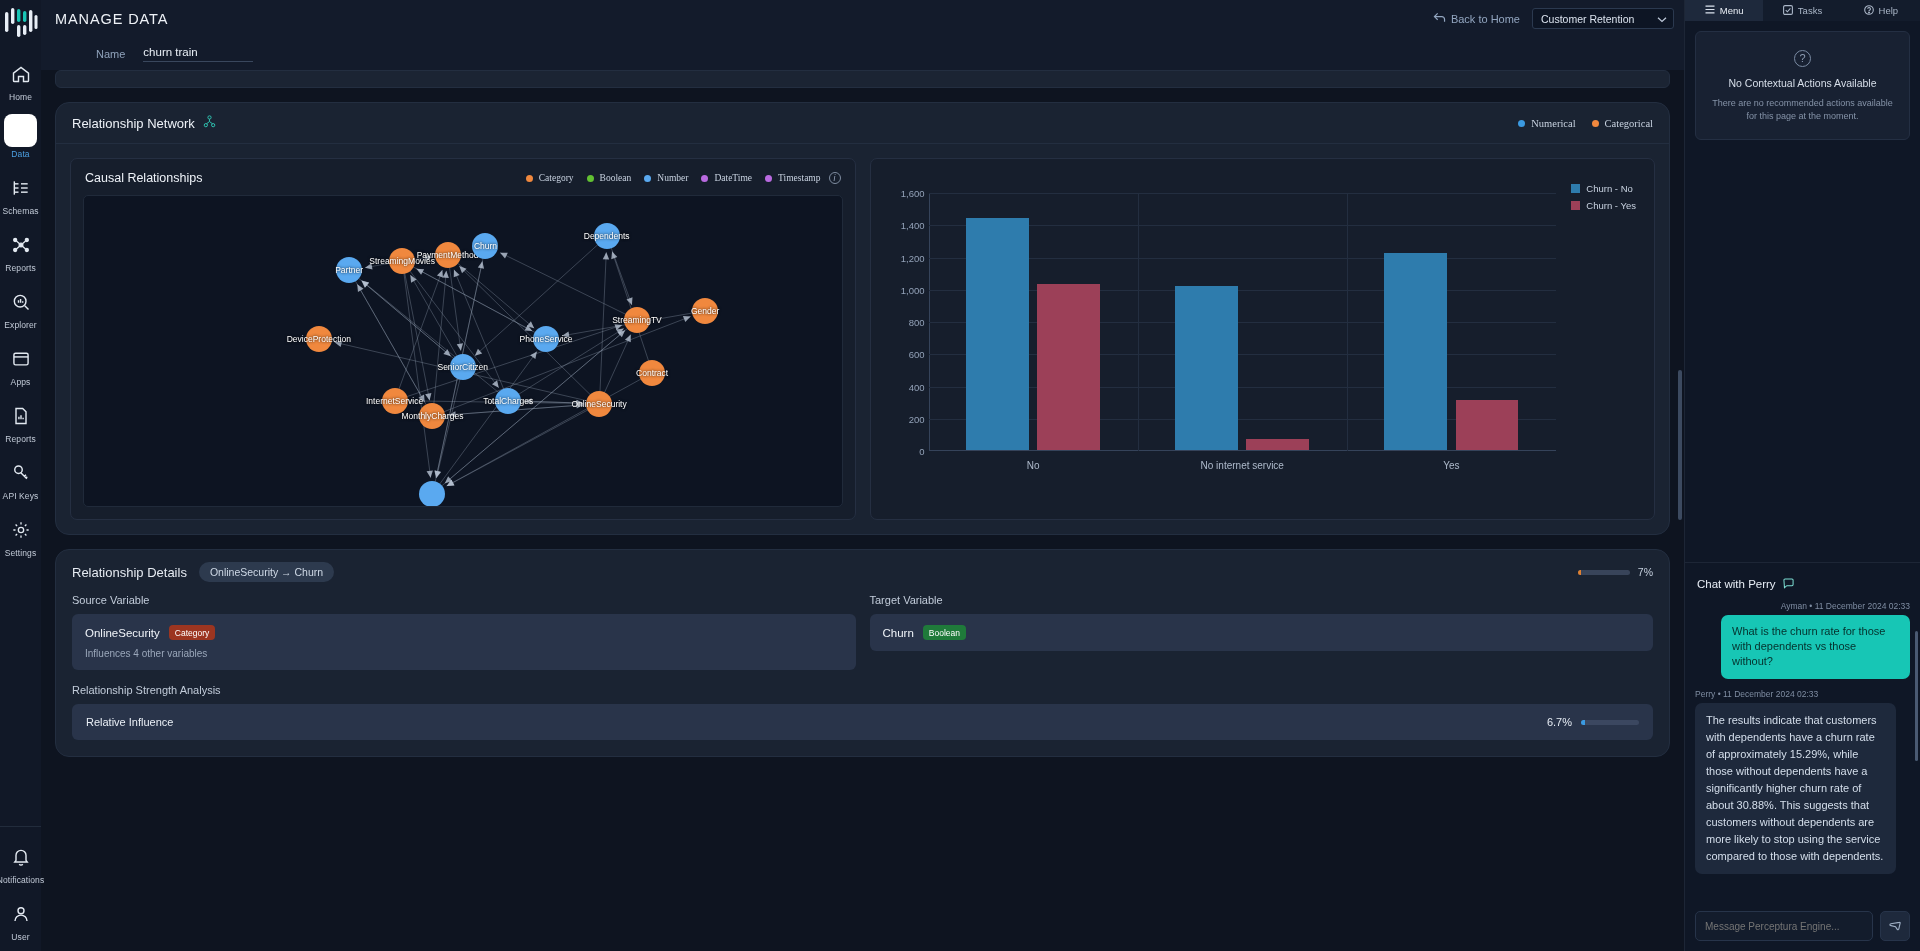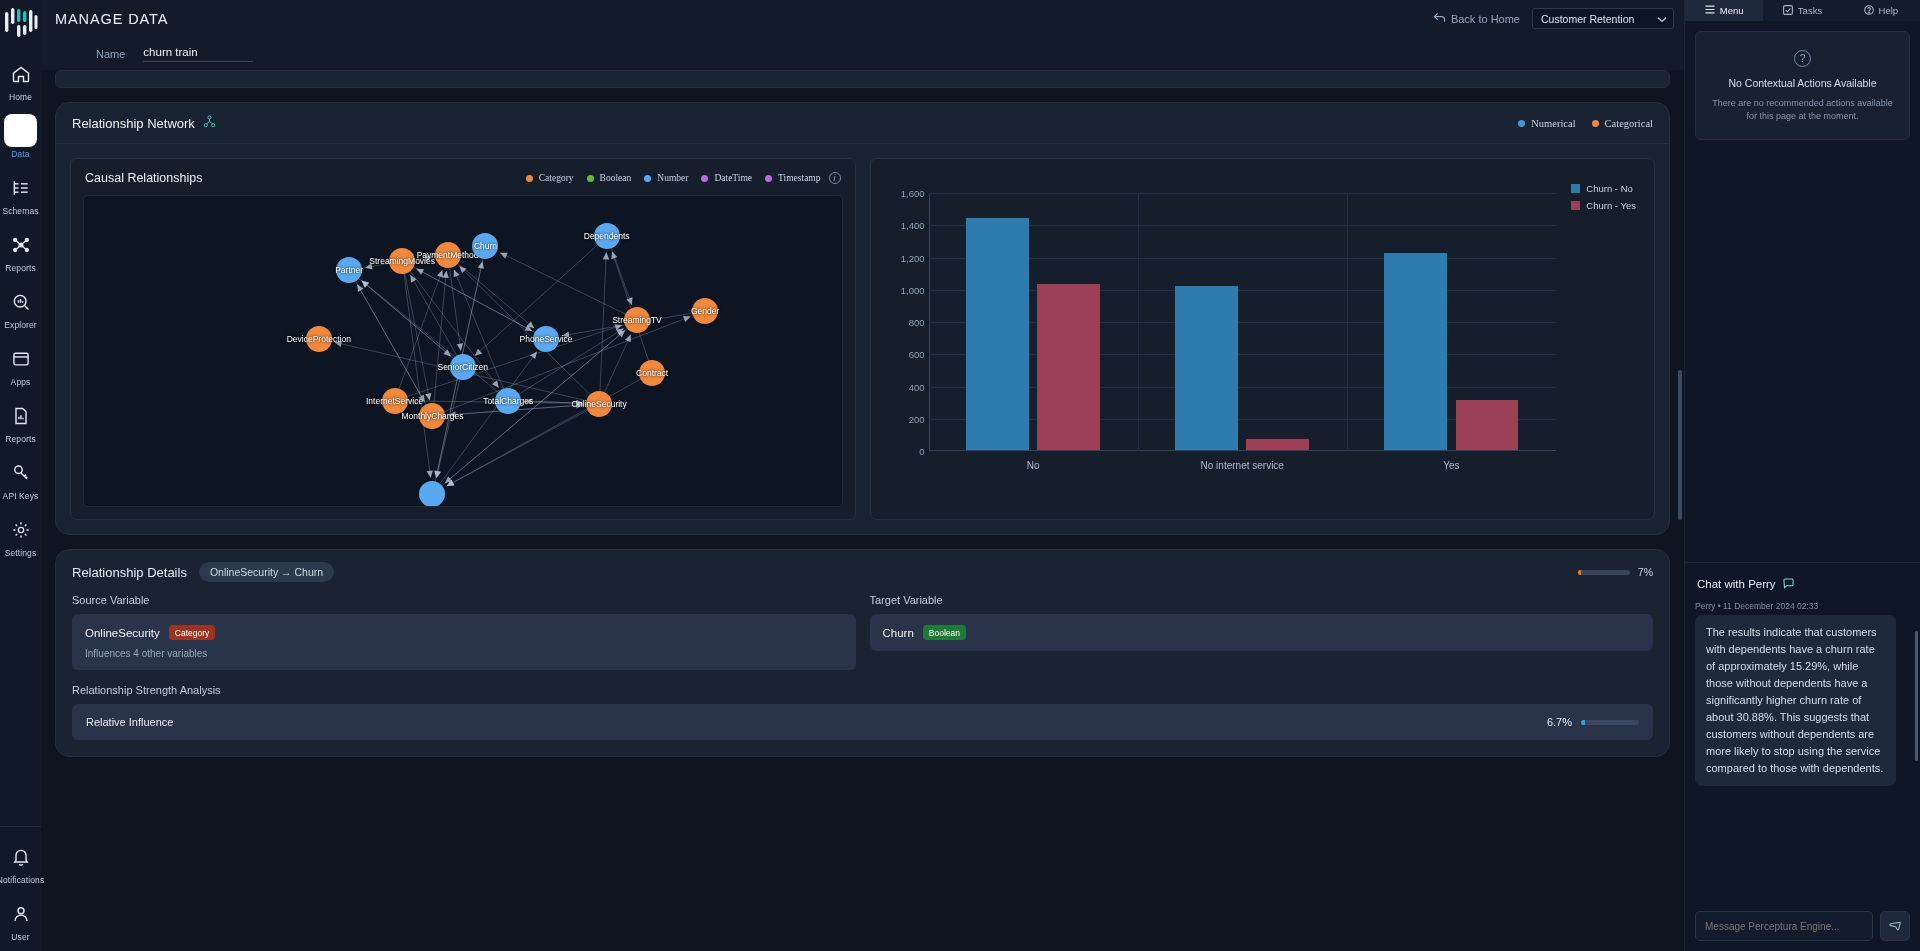--- a/index.html
+++ b/index.html
@@ -765,20 +765,24 @@
       <span class="t">Chat with Perry</span>
       <span>
         <svg width="11" height="11" viewBox="0 0 12 12" fill="none" stroke="#7ddfd3" stroke-width="1.1">
           <path d="M1 2.2a1.2 1.2 0 011.2-1.2h7.6A1.2 1.2 0 0111 2.2v5a1.2 1.2 0 01-1.2 1.2H4.2L1.6 10.6z"></path>
         </svg>
       </span>
     </div>
 
     <div class="chat-body" style="flex:0 0 300px">
       <div class="msg">
+        <div class="meta right-align">Ayman • 11 December 2024 02:33</div>
+        <div class="bub-user">What is the churn rate for those with dependents vs those without?</div>
+      </div>
+      <div class="msg">
         <div class="meta">Perry • 11 December 2024 02:33</div>
         <div class="bub-bot">The results indicate that customers with dependents have a churn rate of approximately 15.29%, while those without dependents have a significantly higher churn rate of about 30.88%. This suggests that customers without dependents are more likely to stop using the service compared to those with dependents.</div>
       </div>
       <div class="vscroll"></div>
     </div>
 
     <div class="chat-input-row">
       <input class="chat-input" placeholder="Message Perceptura Engine..." style="">
       <span class="send-btn">
         <span>

